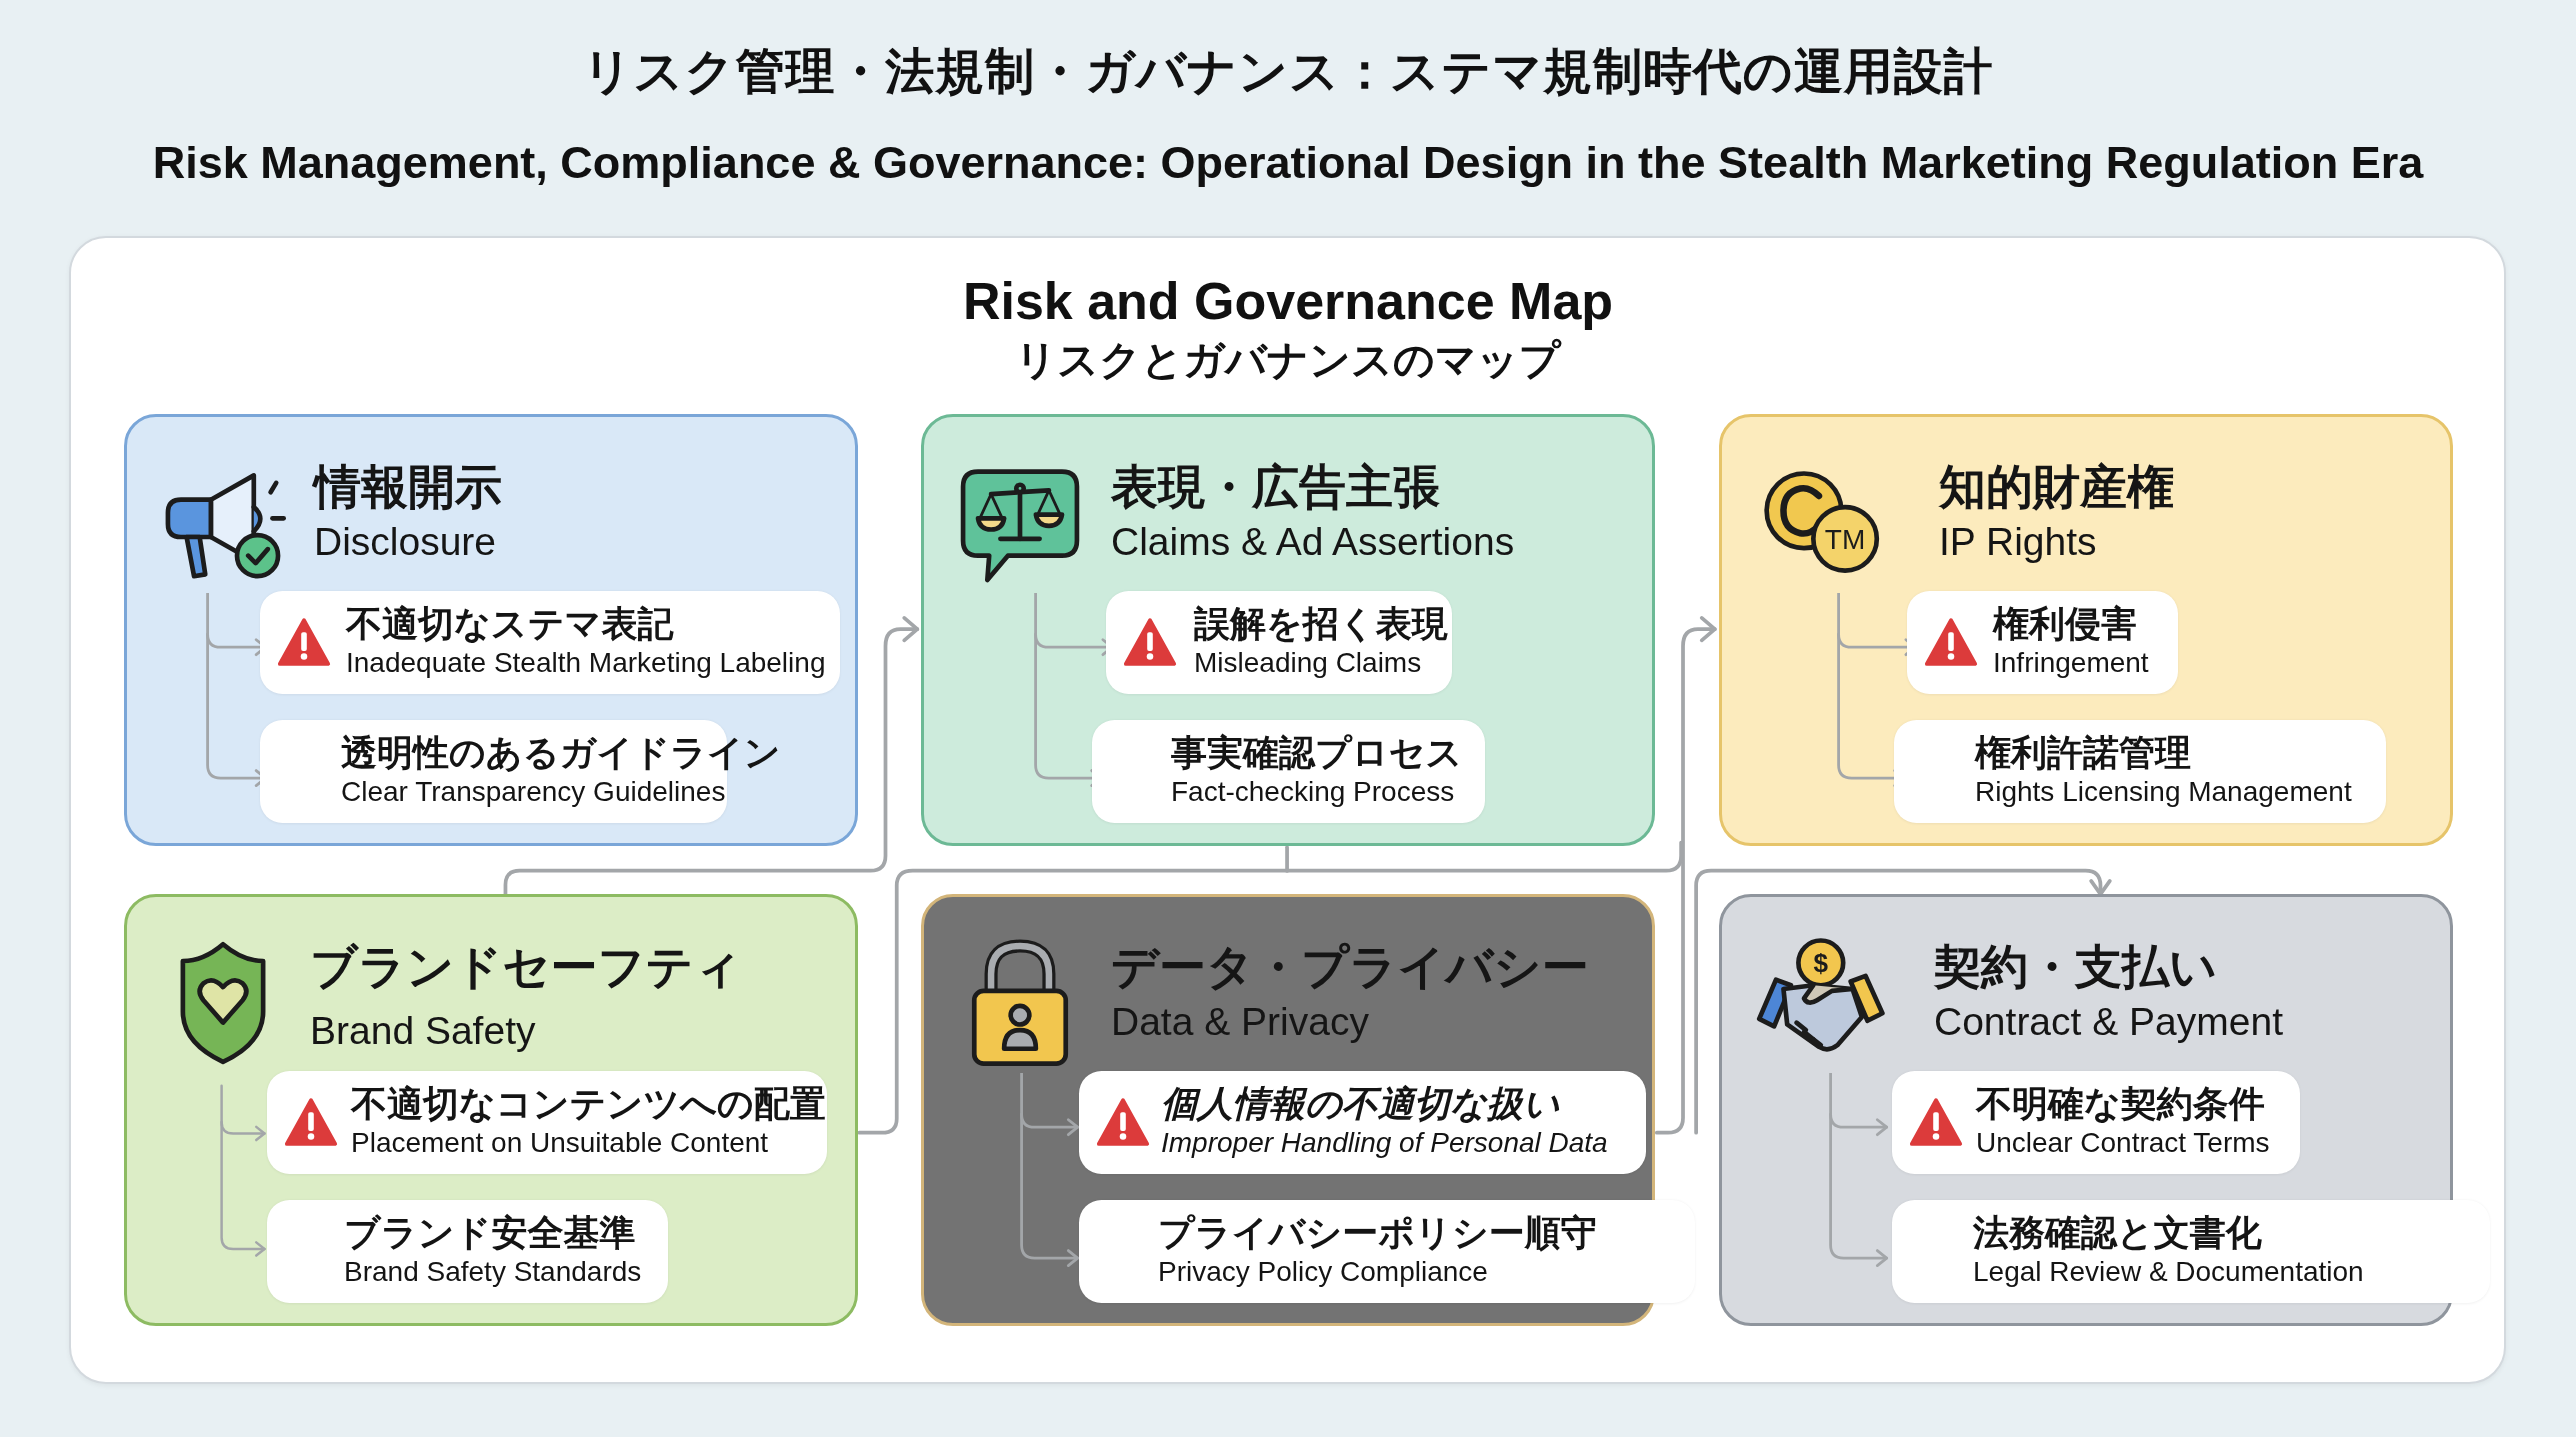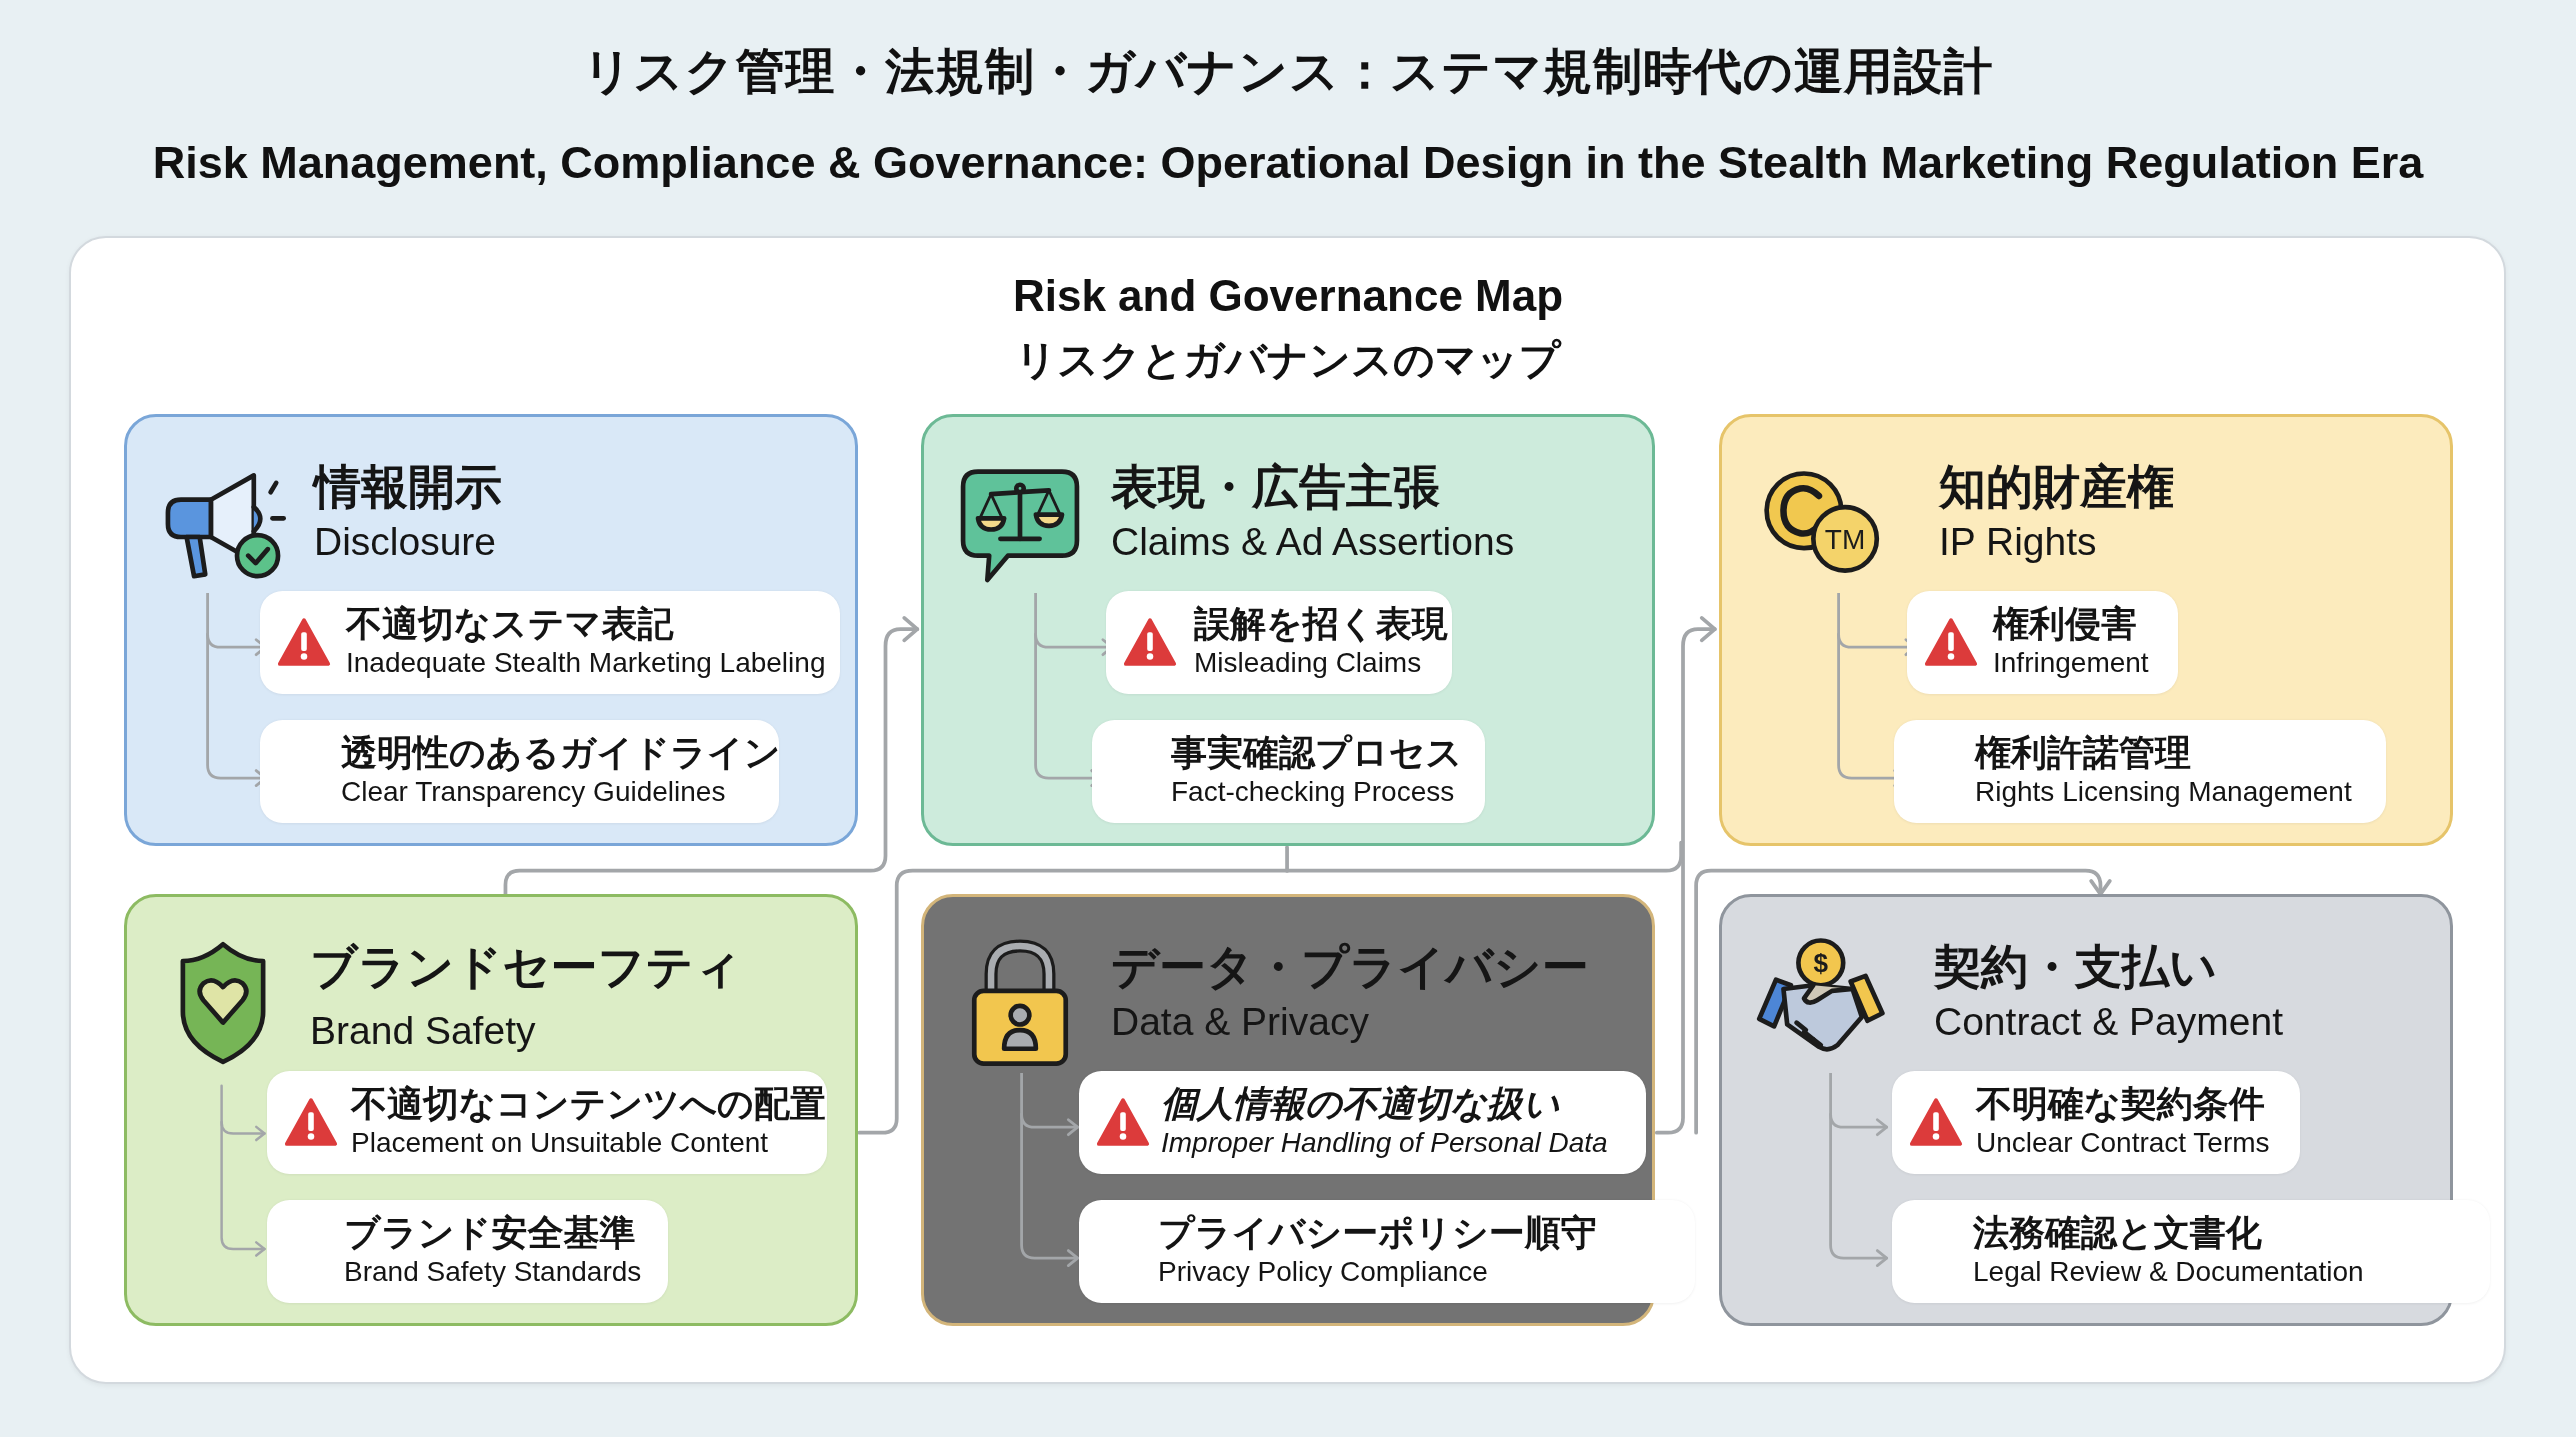--- a/index.html
+++ b/index.html
@@ -20,21 +20,21 @@
     text-align: center; font-size: 45px; font-weight: bold;
     font-family: "Liberation Sans", sans-serif; color: #111;
   }
   .panel {
     position: absolute; left: 69px; top: 236px; width: 2437px; height: 1148px;
     background: #ffffff; border: 2.8px solid #d3d9de; border-radius: 37px;
     box-shadow: 0 1.9px 5.6px rgba(0,0,0,0.05);
   }
   .map-title-en {
     position: absolute; left: 0; right: 0; top: 271px; text-align: center;
-    font-size: 44px; font-weight: bold; font-family: "Liberation Sans", sans-serif; color: #111;
+    font-size: 52px; font-weight: bold; font-family: "Liberation Sans", sans-serif; color: #111;
   }
   .map-title-jp {
     position: absolute; left: 0; right: 0; top: 333px; text-align: center;
     font-size: 41px; font-weight: bold; color: #111;
   }
   .card {
     position: absolute; width: 734px; height: 432px; border-radius: 32px;
     border: 3.7px solid;
   }
   .card .icon {
@@ -122,21 +122,21 @@
   </svg>
   <div class="item" style="left:133px; top:174px; width:580px;">
     <svg class="warn" viewBox="0 0 58 54">
       <path d="M 29 3 L 55 50 L 3 50 Z" fill="#dc3b3b" stroke="#dc3b3b" stroke-width="4" stroke-linejoin="round"></path>
       <rect x="26" y="16" width="6" height="20" rx="2" fill="#fff"></rect>
       <circle cx="29" cy="42" r="3.5" fill="#fff"></circle>
     </svg>
     <div class="it-jp" style="left:86px;">不適切なステマ表記</div>
     <div class="it-en" style="left:86px;">Inadequate Stealth Marketing Labeling</div>
   </div>
-  <div class="item" style="left:133px; top:303px; width:519px;">
+  <div class="item" style="left:133px; top:303px; width:467px;">
     <div class="it-jp" style="left:81px;">透明性のあるガイドライン</div>
     <div class="it-en" style="left:81px;">Clear Transparency Guidelines</div>
   </div>
 </div>
 
 <div class="card" style="left:921px; top:414px; background:#cdebdc; border-color:#6cb995;">
   <div class="icon">
     <svg viewBox="0 0 150 150" width="140" height="140">
       <g stroke="#1c1c1c" stroke-width="5" stroke-linejoin="round" stroke-linecap="round">
         <path d="M 30 20 L 120 20 Q 136 20 136 36 L 136 94 Q 136 110 120 110 L 62 110 L 40 136 L 42 110 L 30 110 Q 14 110 14 94 L 14 36 Q 14 20 30 20 Z" fill="#5fc29a"></path>

